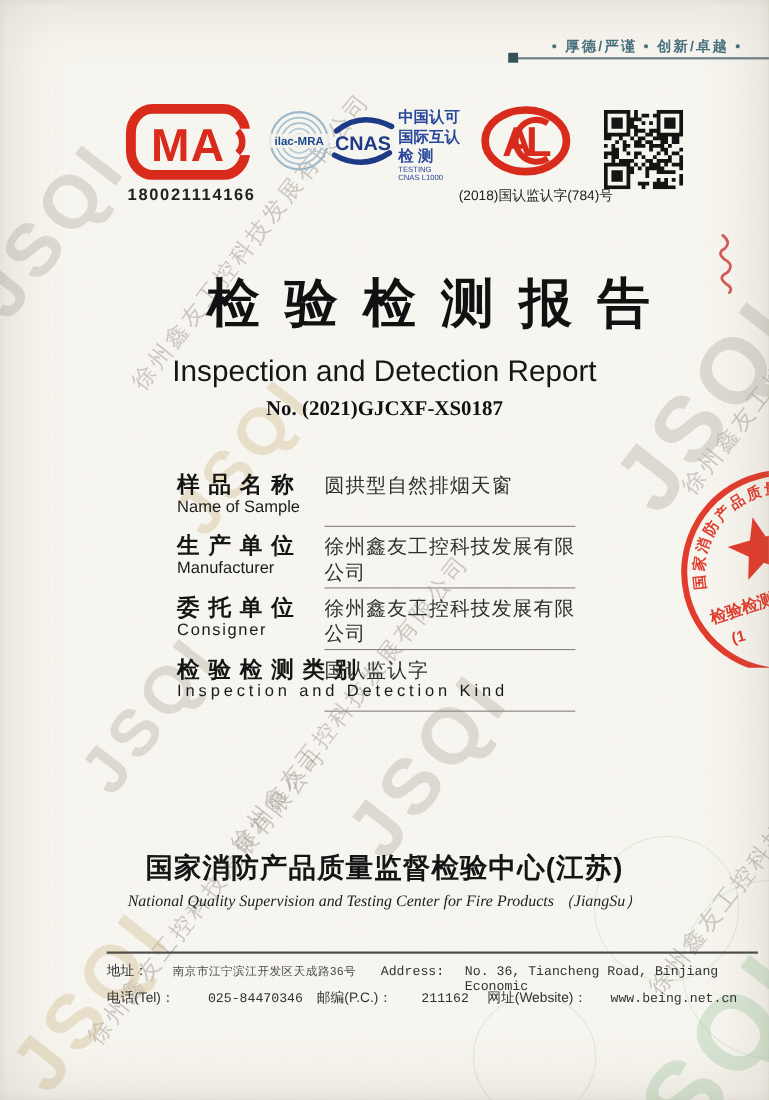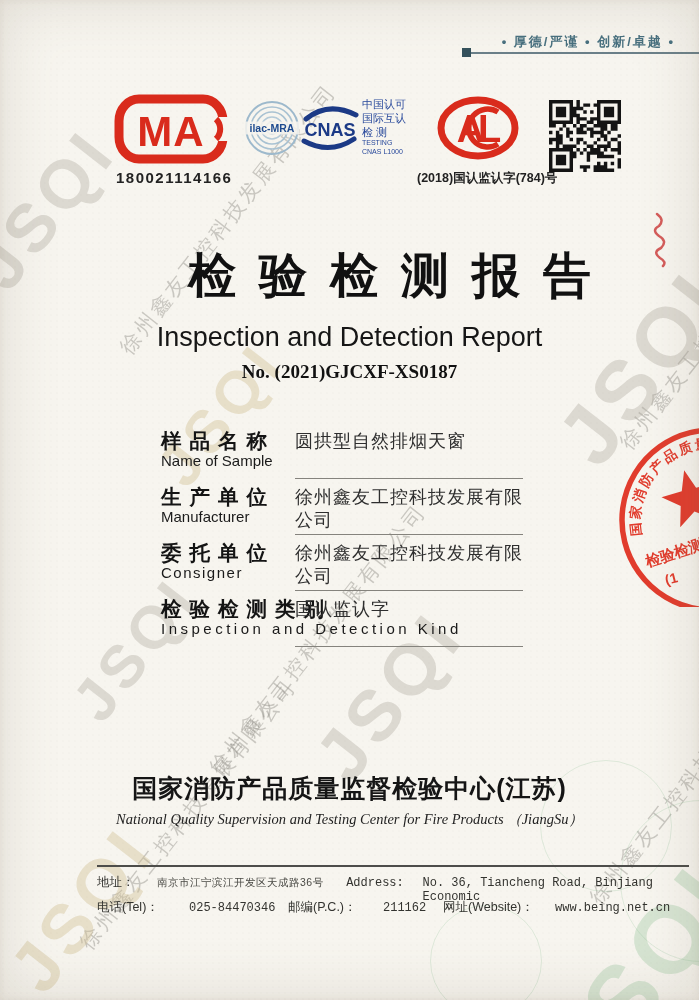--- a/index.html
+++ b/index.html
@@ -19,23 +19,23 @@
   .guilloche{position:absolute;border:1.5px solid rgba(130,185,140,.22);border-radius:50%;pointer-events:none;}
   
   .slogan{position:absolute;top:33px;right:24px;font-size:13px;font-weight:700;
     color:#48707f;letter-spacing:2px;}
   .slogan-rule{position:absolute;top:52px;left:468px;right:0;height:1.5px;background:#6b8089;}
   .slogan-sq{position:absolute;top:48px;left:462px;width:9px;height:9px;background:#35525d;}
   
   .logo{position:absolute;}
   .cma-num{position:absolute;top:169px;left:116px;font-size:15px;font-weight:700;letter-spacing:1.5px;color:#222;}
   .cnas-side{position:absolute;top:98px;left:362px;line-height:1.25;color:#27489b;}
-  .cnas-side .c1{font-size:11px;font-weight:400;}
+  .cnas-side .c1{font-size:14px;font-weight:700;}
   .cnas-side .c2{font-size:7px;}
-  .cal-caption{position:absolute;top:170px;left:417px;font-size:12.5px;font-weight:700;color:#222;}
+  .cal-caption{position:absolute;top:170px;left:417px;font-size:12.5px;font-weight:400;color:#222;}
   
   .title-cn{position:absolute;top:244px;left:0;width:100%;text-align:center;
     font-size:48px;font-weight:700;letter-spacing:23px;text-indent:23px;color:#111;margin-left:40px;}
   .title-en{position:absolute;top:322px;left:0;width:100%;text-align:center;
     font-size:27px;color:#161616;}
   .report-no{position:absolute;top:361px;left:0;width:100%;text-align:center;
     font-family:"Liberation Serif",serif;font-size:19px;font-weight:700;color:#111;}
   
   .form{position:absolute;top:430px;left:161px;width:362px;}
   .frow{display:flex;align-items:flex-start;height:48px;margin-bottom:8px;}

